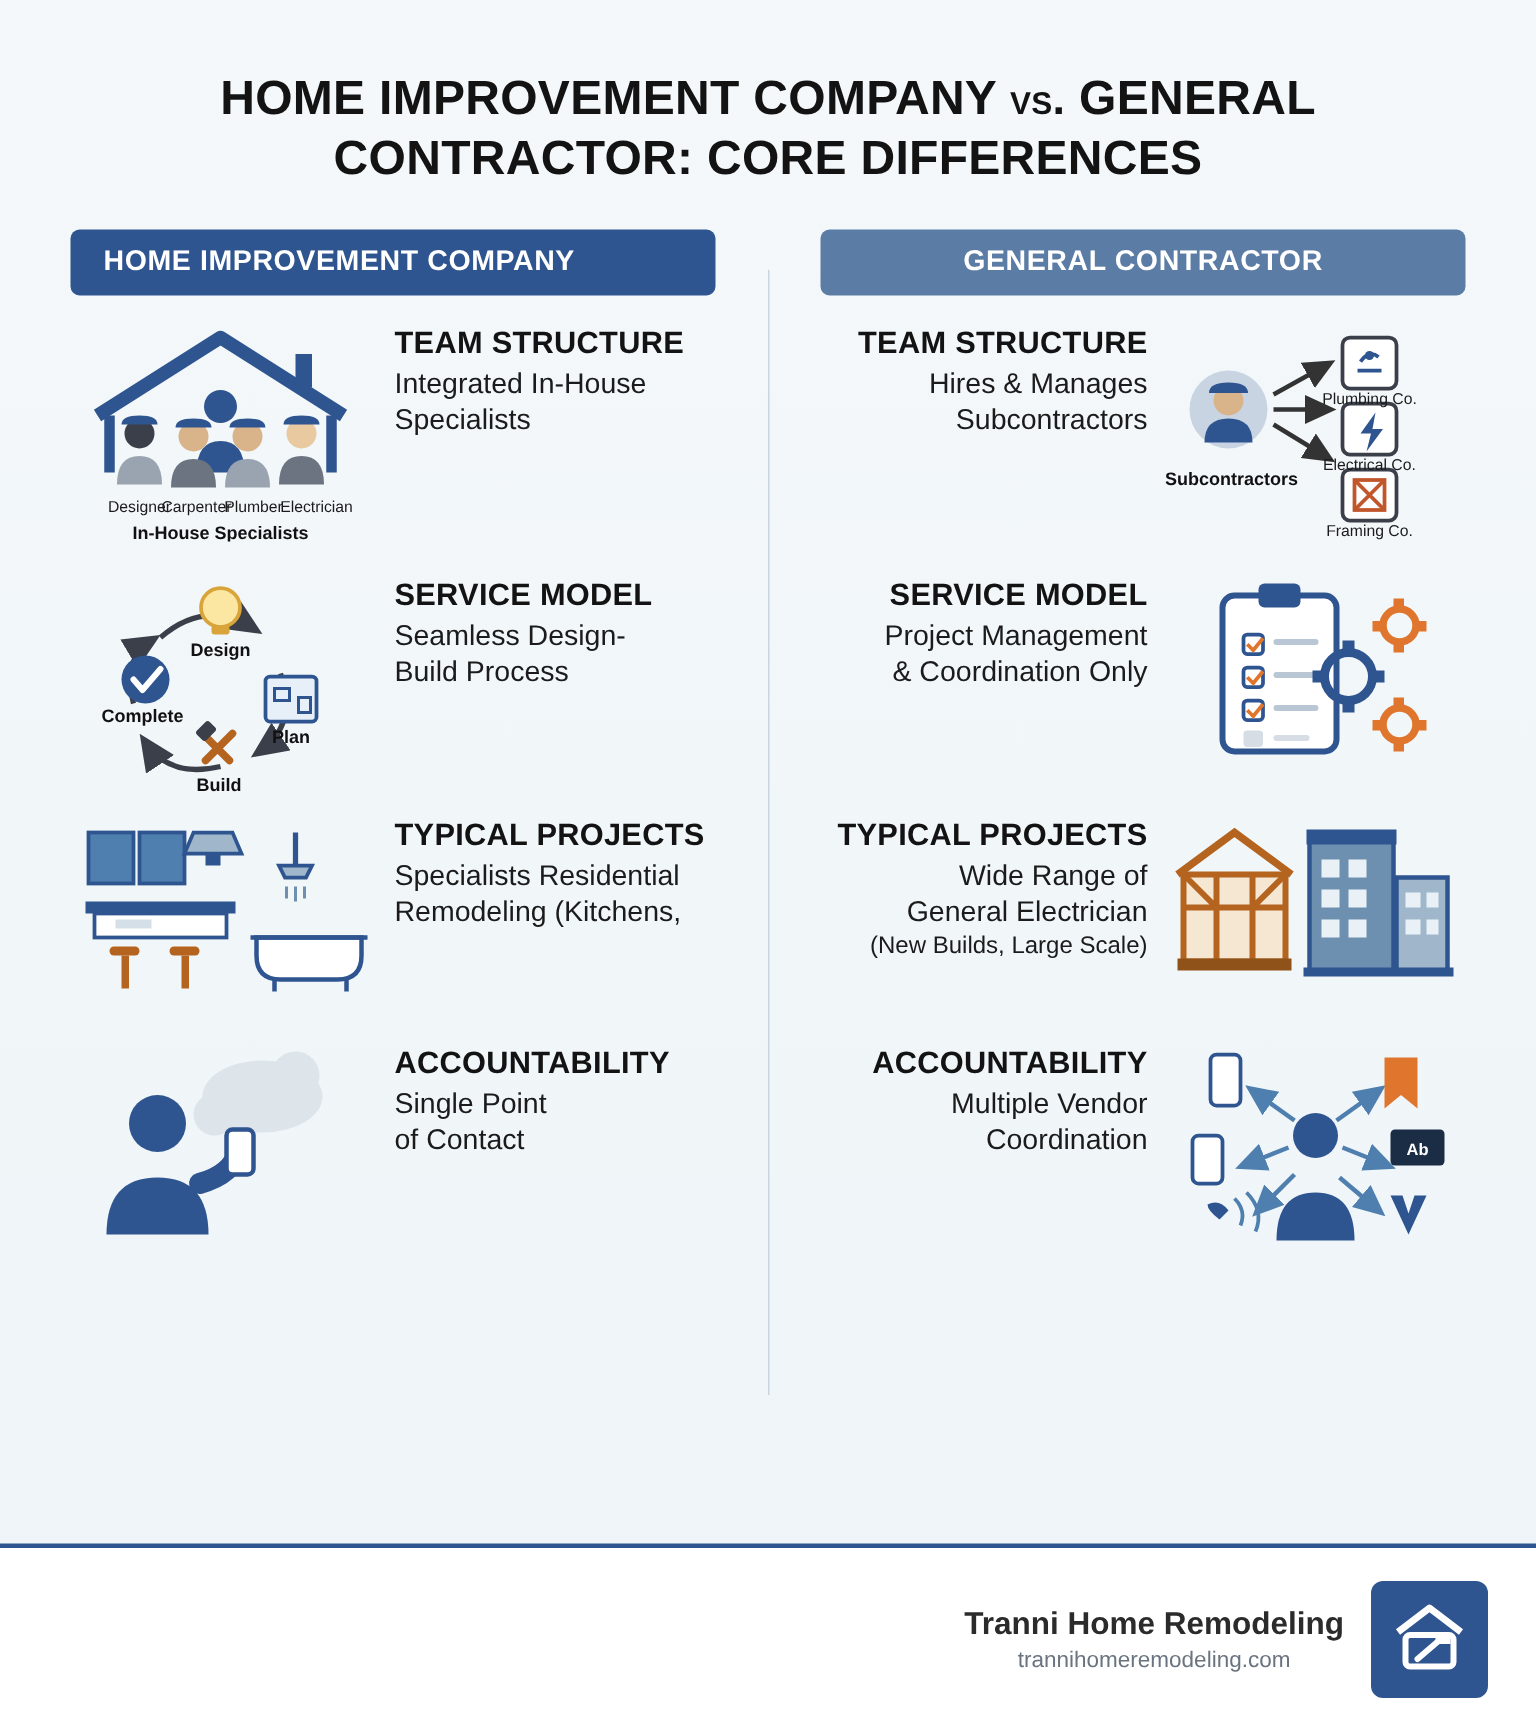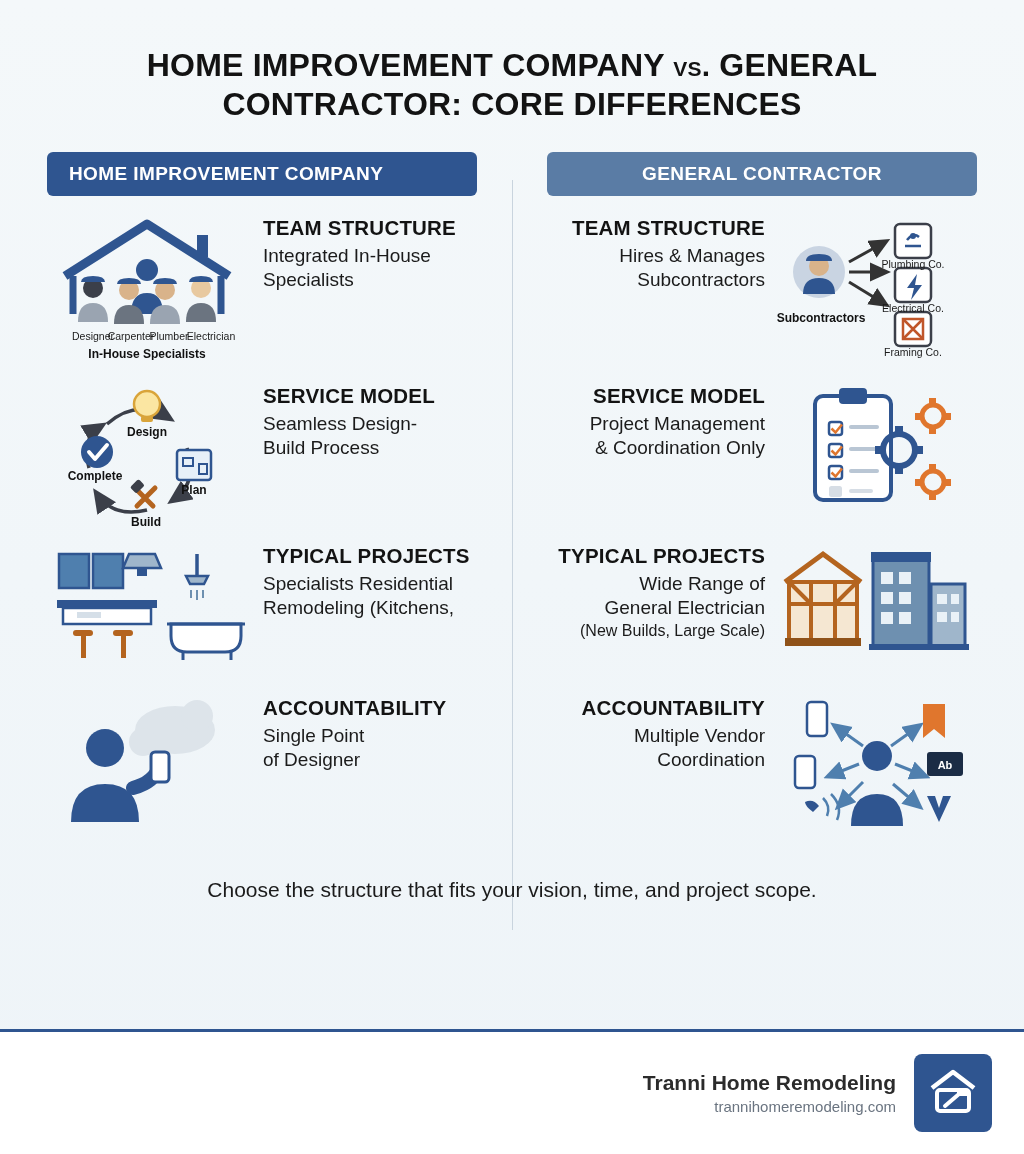--- a/index.html
+++ b/index.html
@@ -158,21 +158,21 @@
     bottom: 0;
     height: 122px;
     background: #ffffff;
     display: flex;
     align-items: center;
     justify-content: flex-end;
     padding-right: 32px;
     box-sizing: border-box;
   }
   .brandtext {
-    text-align: right;
+    text-align: center;
     margin-right: 18px;
     margin-left: 10px;
   }
   .brandname {
     font-weight: bold;
     font-size: 21px;
     color: #2b2b2b;
   }
   .brandurl {
     font-size: 15px;
@@ -517,21 +517,21 @@
             <path d="M24 132 q0-38 34-38 q34 0 34 38 z" fill="#2f5590"></path>
 
             <path d="M86 98 q22-6 26-22" stroke="#2f5590" stroke-width="14" fill="none" stroke-linecap="round"></path>
             <rect x="104" y="62" width="18" height="30" rx="4" fill="#fff" stroke="#2f5590" stroke-width="3"></rect>
           </svg>
         </div>
         <div class="txt">
           <div class="cat">ACCOUNTABILITY</div>
           <div class="desc">
             <div>Single Point</div>
-            <div>of Designer</div>
+            <div>of Contact</div>
           </div>
         </div>
       </div>
 
       <div class="side right">
         <div class="txt">
           <div class="cat">ACCOUNTABILITY</div>
           <div class="desc">
             <div>Multiple Vendor</div>
             <div>Coordination</div>
@@ -567,21 +567,20 @@
 
             <path d="M146 14 h22 v34 l-11-9 l-11 9z" fill="#e0762d"></path>
             <rect x="150" y="62" width="36" height="24" rx="3" fill="#1b2c45"></rect>
             <text x="168" y="79" text-anchor="middle" fill="#fff" font-size="11" font-family="Liberation Sans, sans-serif" font-weight="bold">Ab</text>
             <path d="M150 106 l12 26 l12 -26 h-8 l-4 12 l-4 -12z" fill="#2f5590"></path>
           </svg>
         </div>
       </div>
     </div>
 
-    <div class="note">Choose the structure that fits your vision, time, and project scope.</div>
   </div>
 
   <div class="bottom-rule"></div>
 
   <div class="brandbar">
     <div class="brandtext">
       <div class="brandname">Tranni Home Remodeling</div>
       <div class="brandurl">trannihomeremodeling.com</div>
     </div>
     <div class="brandlogo">

